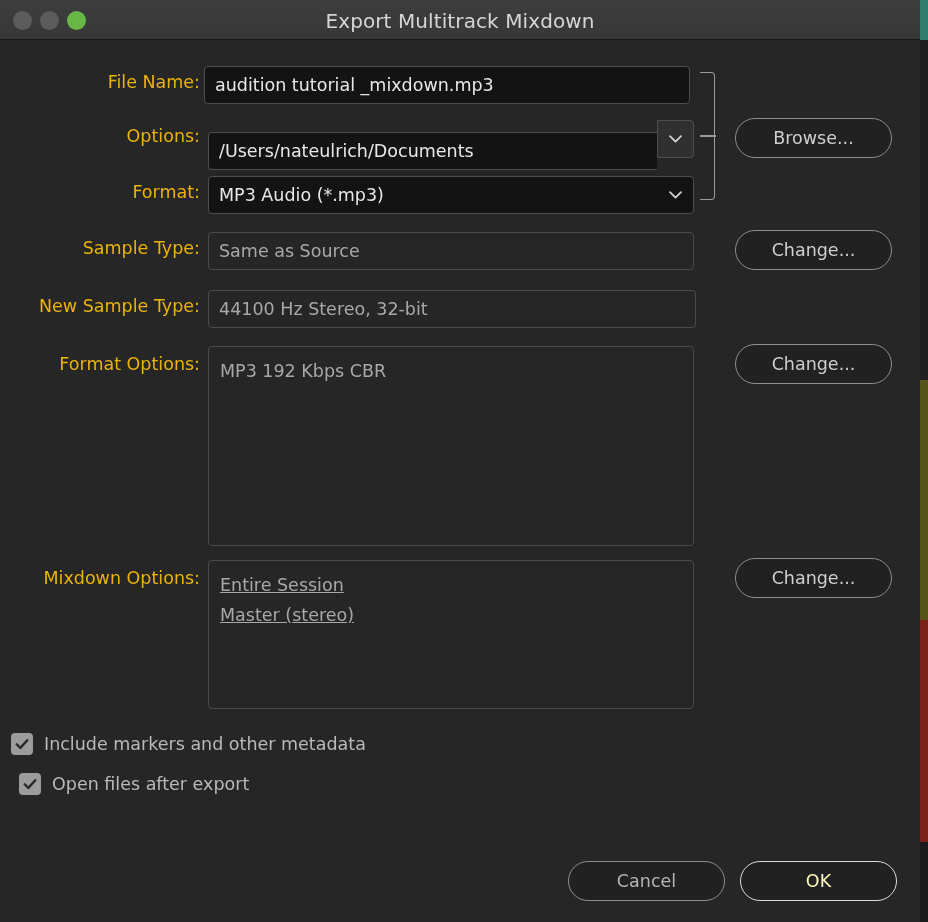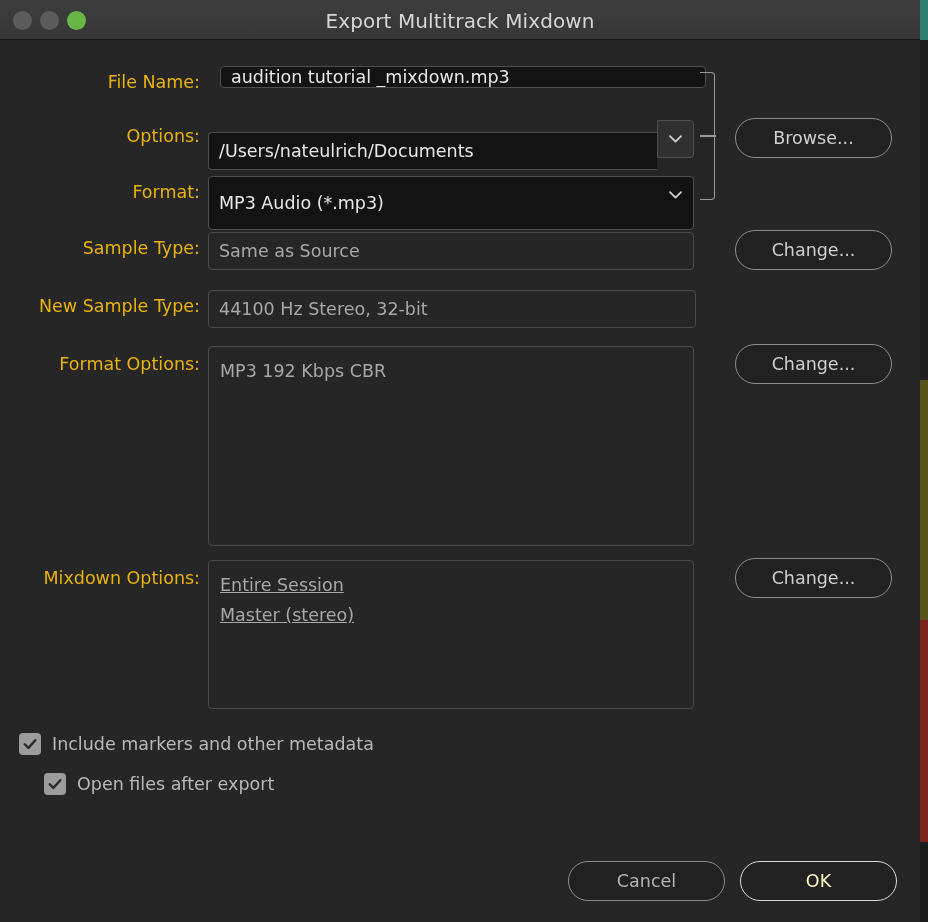--- a/index.html
+++ b/index.html
@@ -232,38 +232,38 @@
       <div class="light gray"></div>
       <div class="light green"></div>
     </div>
     <div id="title-text">Export Multitrack Mixdown</div>
   </div>
 
   <div id="dialog-body">
 
     <div class="row" style="top:26px;">
       <div class="lbl" style="top:6px;">File Name:</div>
-      <div class="field-edit" style="left:220px; top:0; width:486px; height:22px;" placeholder="Enter file name">audition tutorial _mixdown.mp3</div>
+      <div class="field-edit" style="left:204px; top:0; width:486px; height:38px;" placeholder="Enter file name">audition tutorial _mixdown.mp3</div>
     </div>
 
     <div class="row" style="top:80px;">
       <div class="lbl" style="top:6px;">Options:</div>
       <div class="field-edit" style="left:208px; top:0; width:449px; height:38px; border-radius:4px 0 0 4px; border-right:none;margin-top:12px;">/Users/nateulrich/Documents</div>
       <div class="dd-seg" style="left:657px; top:0; width:37px; height:38px;">
         <span class="chev">
           <svg viewBox="0 0 13 8" width="13" height="8">
             <path d="M1 1.2 L6.5 6.6 L12 1.2" fill="none" stroke="#cfcfcf" stroke-width="1.8" stroke-linecap="round" stroke-linejoin="round"></path>
           </svg>
         </span>
       </div>
     </div>
 
     <div class="row" style="top:136px;">
       <div class="lbl" style="top:6px;">Format:</div>
-      <div class="field-edit" style="left:208px; top:0; width:486px; height:54px;">MP3 Audio (*.mp3)</div>
+      <div class="field-edit" style="left:208px; top:0; width:486px; height:38px;">MP3 Audio (*.mp3)</div>
       <div class="dd-inline" style="left:657px; top:0; width:37px; height:38px;">
         <span class="chev">
           <svg viewBox="0 0 13 8" width="13" height="8">
             <path d="M1 1.2 L6.5 6.6 L12 1.2" fill="none" stroke="#cfcfcf" stroke-width="1.8" stroke-linecap="round" stroke-linejoin="round"></path>
           </svg>
         </span>
       </div>
     </div>
 
     <div class="bracket" style="left:700px; top:32px; width:15px; height:128px;"></div>
@@ -292,30 +292,30 @@
 
     <div class="row" style="top:520px;">
       <div class="lbl" style="top:8px;">Mixdown Options:</div>
       <div class="field-box" style="left:208px; top:0; width:486px; height:149px;text-decoration:underline;">
         <div class="line">Entire Session</div>
         <div class="line">Master (stereo)</div>
       </div>
     </div>
     <div class="btn" style="left:735px; top:518px; width:157px; height:40px;">Change...</div>
 
-    <div class="check-row" style="left:19px; top:693px;">
+    <div class="check-row" style="left:11px; top:693px;">
       <div class="checkbox">
         <svg viewBox="0 0 22 22" width="18" height="18">
           <path d="M4.5 11.3 L9 15.8 L17.5 6.4" fill="none" stroke="#2b2b2b" stroke-width="3" stroke-linecap="round" stroke-linejoin="round"></path>
         </svg>
       </div>
       <div class="check-label">Include markers and other metadata</div>
     </div>
 
-    <div class="check-row" style="left:19px; top:733px;margin-left:25px;">
+    <div class="check-row" style="left:19px; top:733px;">
       <div class="checkbox">
         <svg viewBox="0 0 22 22" width="18" height="18">
           <path d="M4.5 11.3 L9 15.8 L17.5 6.4" fill="none" stroke="#2b2b2b" stroke-width="3" stroke-linecap="round" stroke-linejoin="round"></path>
         </svg>
       </div>
       <div class="check-label">Open files after export</div>
     </div>
 
     <div class="btn dim" style="left:568px; top:821px; width:157px; height:40px;">Cancel</div>
     <div class="btn default" style="left:740px; top:821px; width:157px; height:40px;">OK</div>

